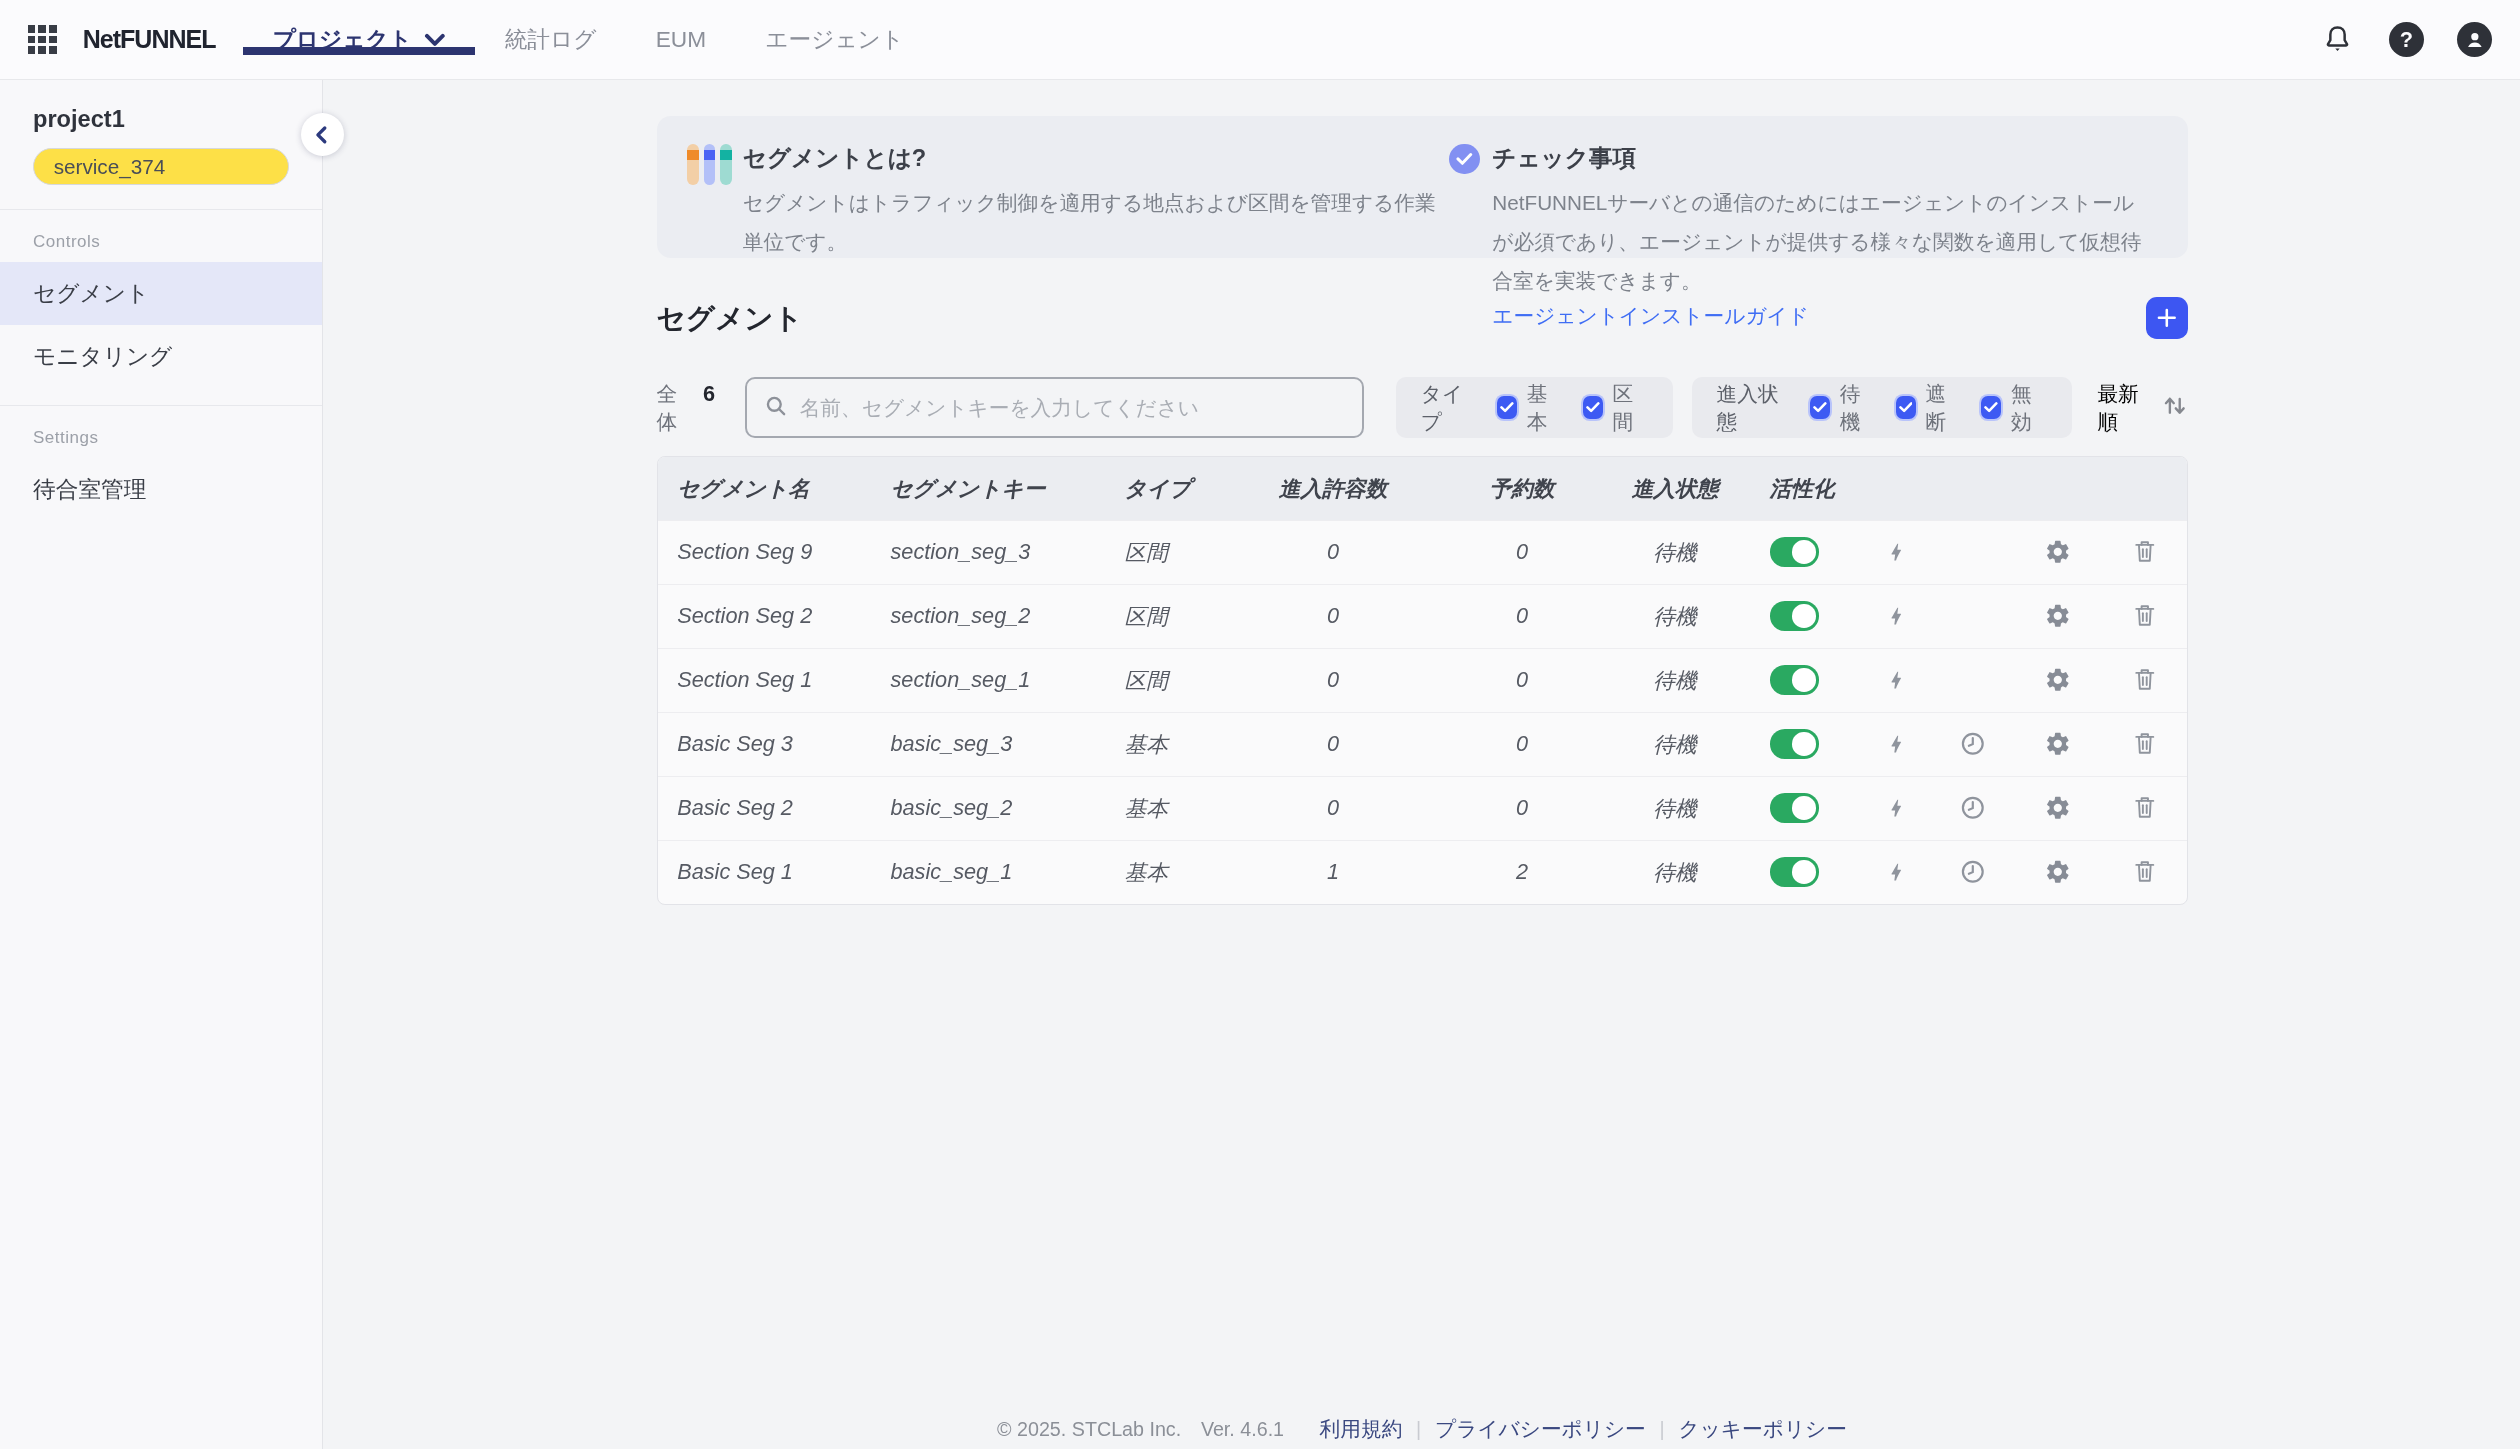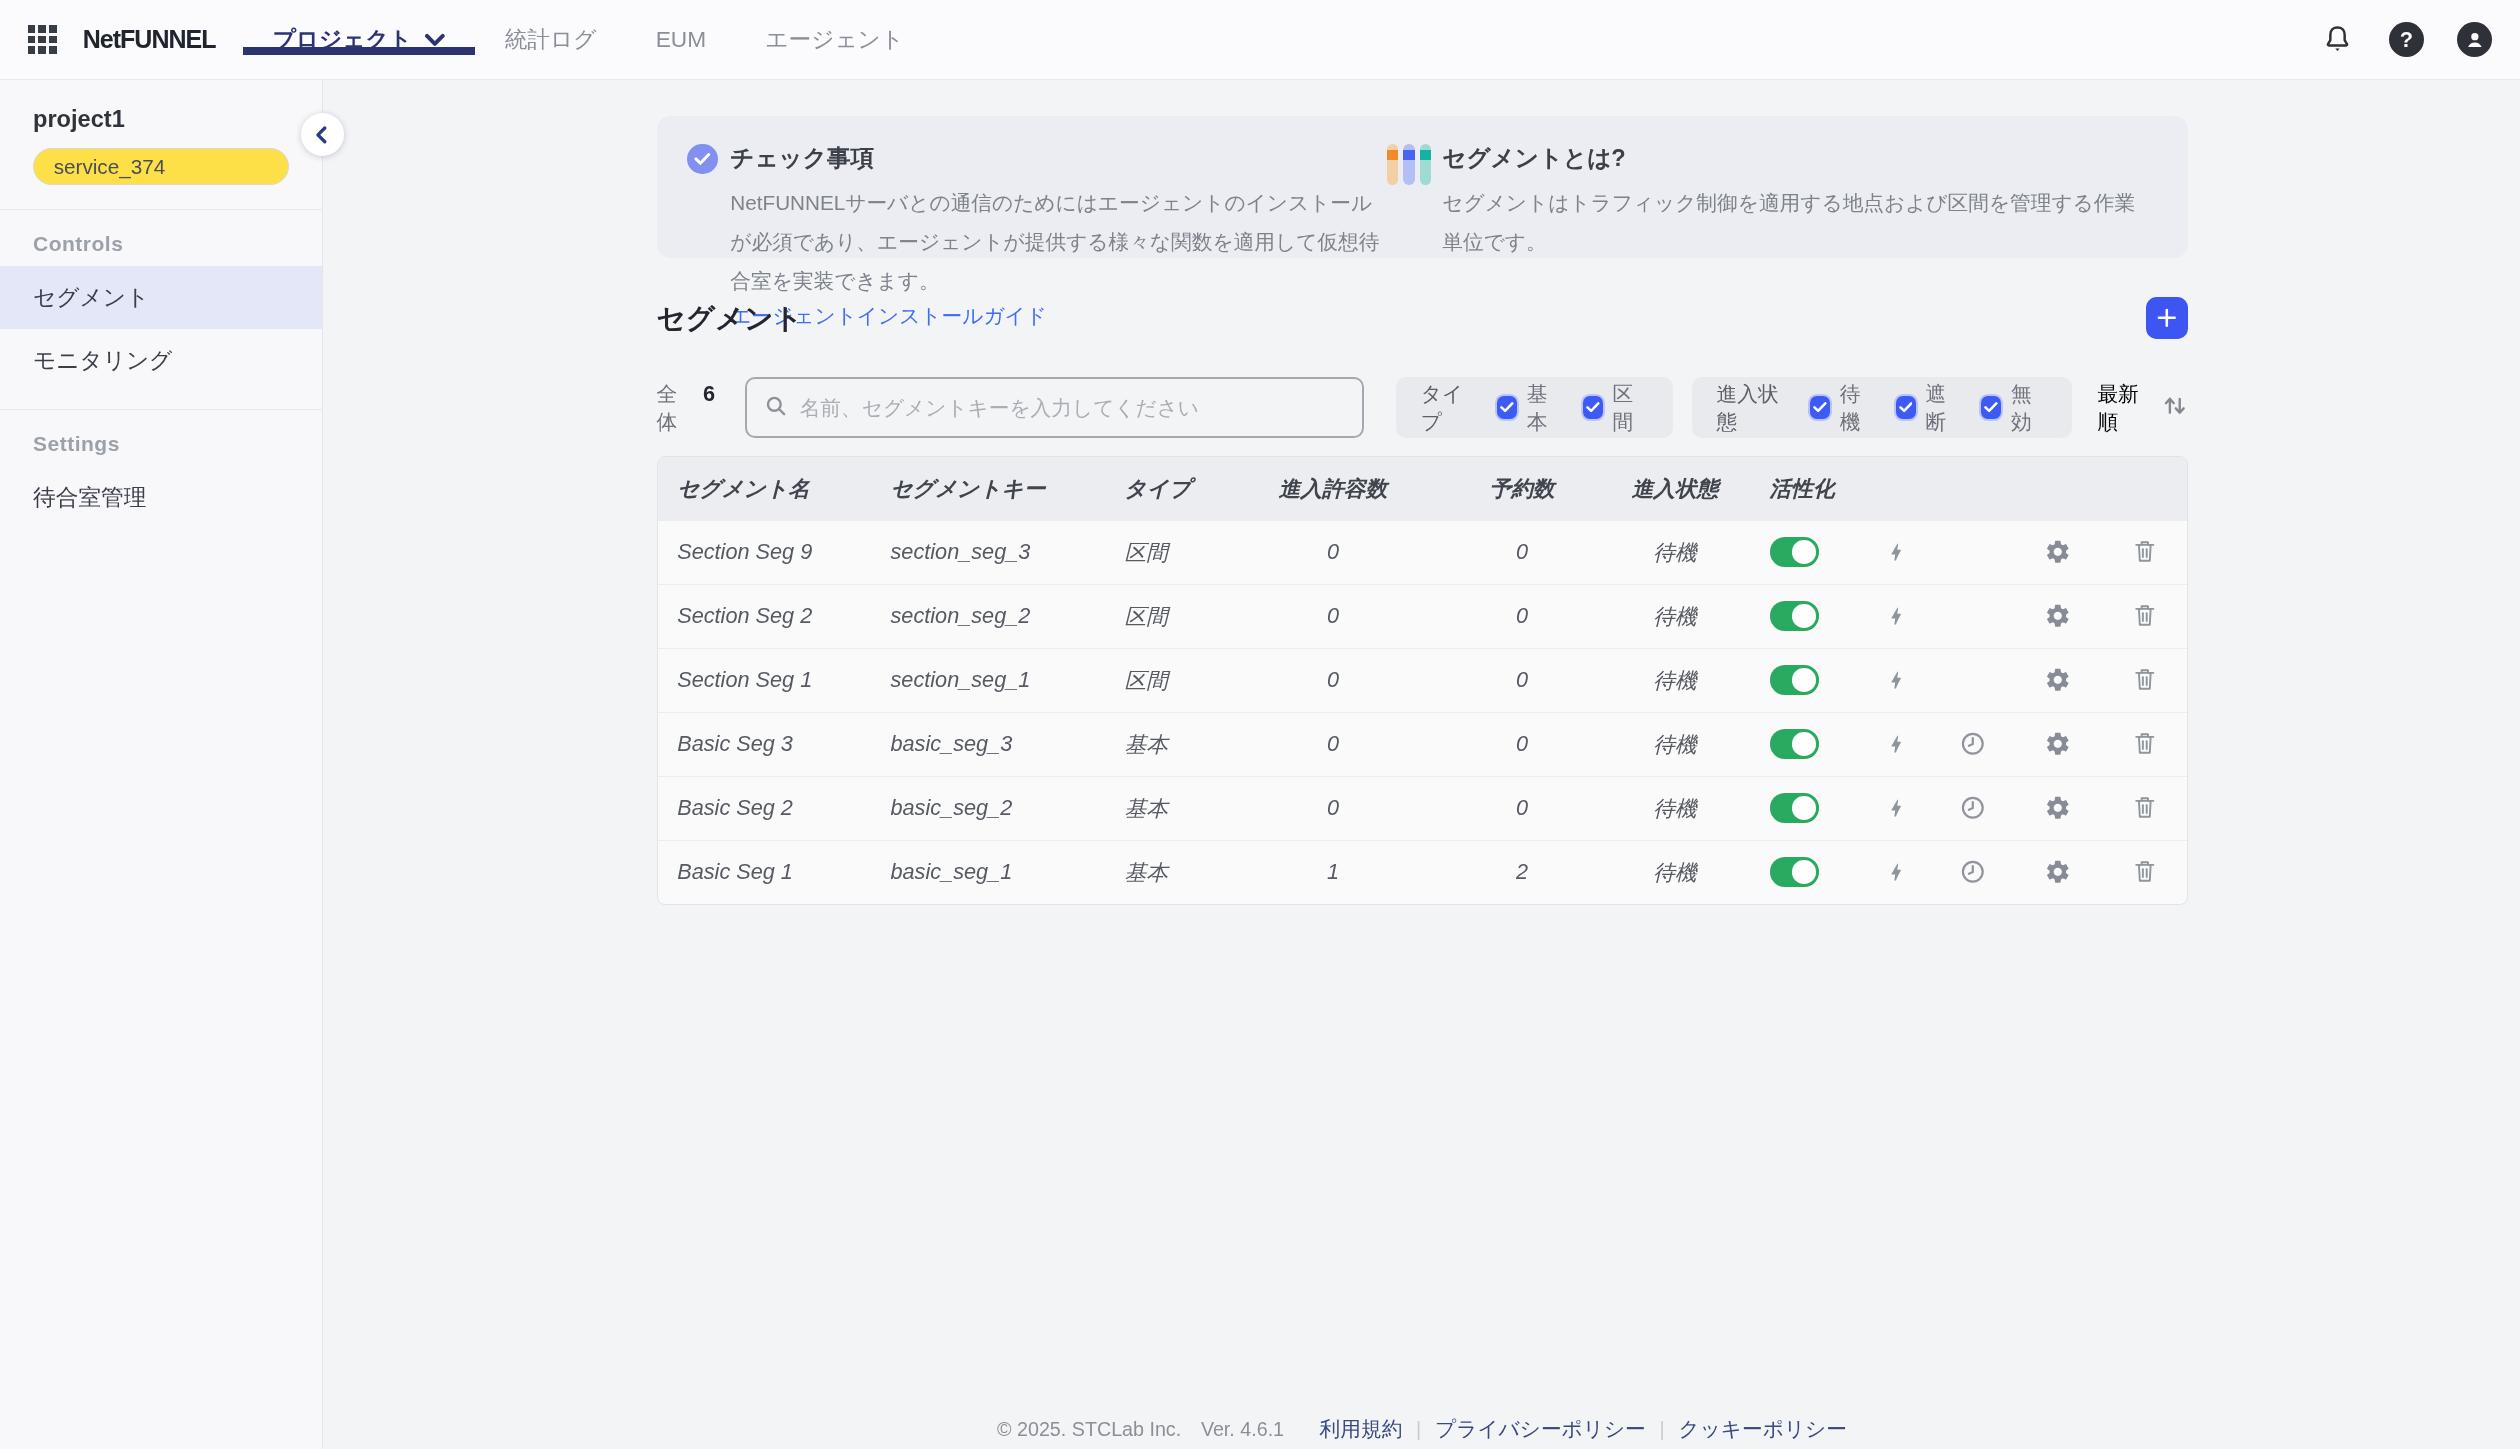--- a/index.html
+++ b/index.html
@@ -26,21 +26,21 @@
   .icon-btn { width:37px; height:37px; display:flex; align-items:center; justify-content:center; cursor:pointer; }
   .circle-dark { width:35px; height:35px; border-radius:50%; background:#2e3138; display:flex; align-items:center; justify-content:center; color:#fbfbfd; font-weight:700; font-size:21.7px; }
   
   .layout { display:flex; height:1369px; }
   
   .sidebar { width:323px; min-width:323px; background:#f8f8fa; border-right:1px solid #e3e4e8; position:relative; padding-top:25.6px; }
   .project-name { margin:0 33px; font-size:23.6px; font-weight:600; color:#2f333c; }
   .service-select { margin:15.8px 33px 23.6px; height:37px; border:1px solid #d6d8dd; border-radius:18.7px; background:#fde047; display:flex; align-items:center; padding:0 19.7px; font-size:20.7px; color:#4a4e57; cursor:pointer; }
   .collapse-btn { position:absolute; top:33px; right:-21.7px; width:43px; height:43px; border-radius:50%; background:#ffffff; box-shadow:0 1px 5.9px rgba(40,45,80,.22); display:flex; align-items:center; justify-content:center; cursor:pointer; z-index:20; }
   .side-divider { border-top:1px solid #e7e8ec; }
-  .side-section-label { margin:21.7px 33px 9.9px; font-size:21px; font-weight:700; letter-spacing:0.5px; color:#9ca0a8; }
+  .side-section-label { margin:21.7px 33px 9.9px; font-size:17px; font-weight:400; letter-spacing:0.5px; color:#9ca0a8; }
   .side-item { height:63px; display:flex; align-items:center; padding:0 33px; font-size:22.7px; color:#3a3e47; cursor:pointer; }
   .side-item.active { background:#e4e7f8; }
   .side-items { margin-bottom:17.7px; }
   
   .main { flex:1; display:flex; flex-direction:column; align-items:center; padding-top:36px; }
   .container { width:1531px; }
   
   .banner { background:#ebedf2; border-radius:13.8px; height:142px; display:flex; padding:25.6px 39px 0 30.5px; }
   .banner-card { display:flex; align-items:flex-start; }
   .banner-card.left { width:762px; }
@@ -182,47 +182,47 @@
       <div class="side-item">
           <span>待合室管理</span>
         </div>
     </div>
   </aside>
 
   <main class="main">
     <div class="container">
 
       <section class="banner">
-        <div class="banner-card right">
-          <div class="check-icon">
-            <svg width="16.7" height="13.8" viewBox="0 0 17 14">
-                <polyline points="2,7 6.5,11.5 15,2.5" fill="none" stroke="#ffffff" stroke-width="3" stroke-linecap="round" stroke-linejoin="round"></polyline>
-              </svg>
-          </div>
-          <div>
-            <div class="banner-title">チェック事項</div>
-            <div class="banner-desc">NetFUNNELサーバとの通信のためにはエージェントのインストールが必須であり、エージェントが提供する様々な関数を適用して仮想待合室を実装できます。</div>
-            <span class="banner-link">エージェントインストールガイド</span>
-          </div>
-        </div>
         <div class="banner-card left">
           <div class="segments-icon">
             <div class="bar" style="background:#f3cfa6;">
                 <i style="background:#ef8b2a;"></i>
               </div>
             <div class="bar" style="background:#b3c0f8;">
                 <i style="background:#4a63f4;"></i>
               </div>
             <div class="bar" style="background:#9edbd2;">
                 <i style="background:#13b2a2;"></i>
               </div>
           </div>
           <div>
             <div class="banner-title">セグメントとは?</div>
             <div class="banner-desc">セグメントはトラフィック制御を適用する地点および区間を管理する作業単位です。</div>
+          </div>
+        </div>
+        <div class="banner-card right">
+          <div class="check-icon">
+            <svg width="16.7" height="13.8" viewBox="0 0 17 14">
+                <polyline points="2,7 6.5,11.5 15,2.5" fill="none" stroke="#ffffff" stroke-width="3" stroke-linecap="round" stroke-linejoin="round"></polyline>
+              </svg>
+          </div>
+          <div>
+            <div class="banner-title">チェック事項</div>
+            <div class="banner-desc">NetFUNNELサーバとの通信のためにはエージェントのインストールが必須であり、エージェントが提供する様々な関数を適用して仮想待合室を実装できます。</div>
+            <span class="banner-link">エージェントインストールガイド</span>
           </div>
         </div>
       </section>
 
       <div class="section-header">
         <h1 class="page-title">セグメント</h1>
         <button class="add-btn">
           <svg width="23.6" height="23.6" viewBox="0 0 24 24">
               <path d="M12 4v16M4 12h16" stroke="#ffffff" stroke-width="2.6" stroke-linecap="round"></path>
             </svg>

